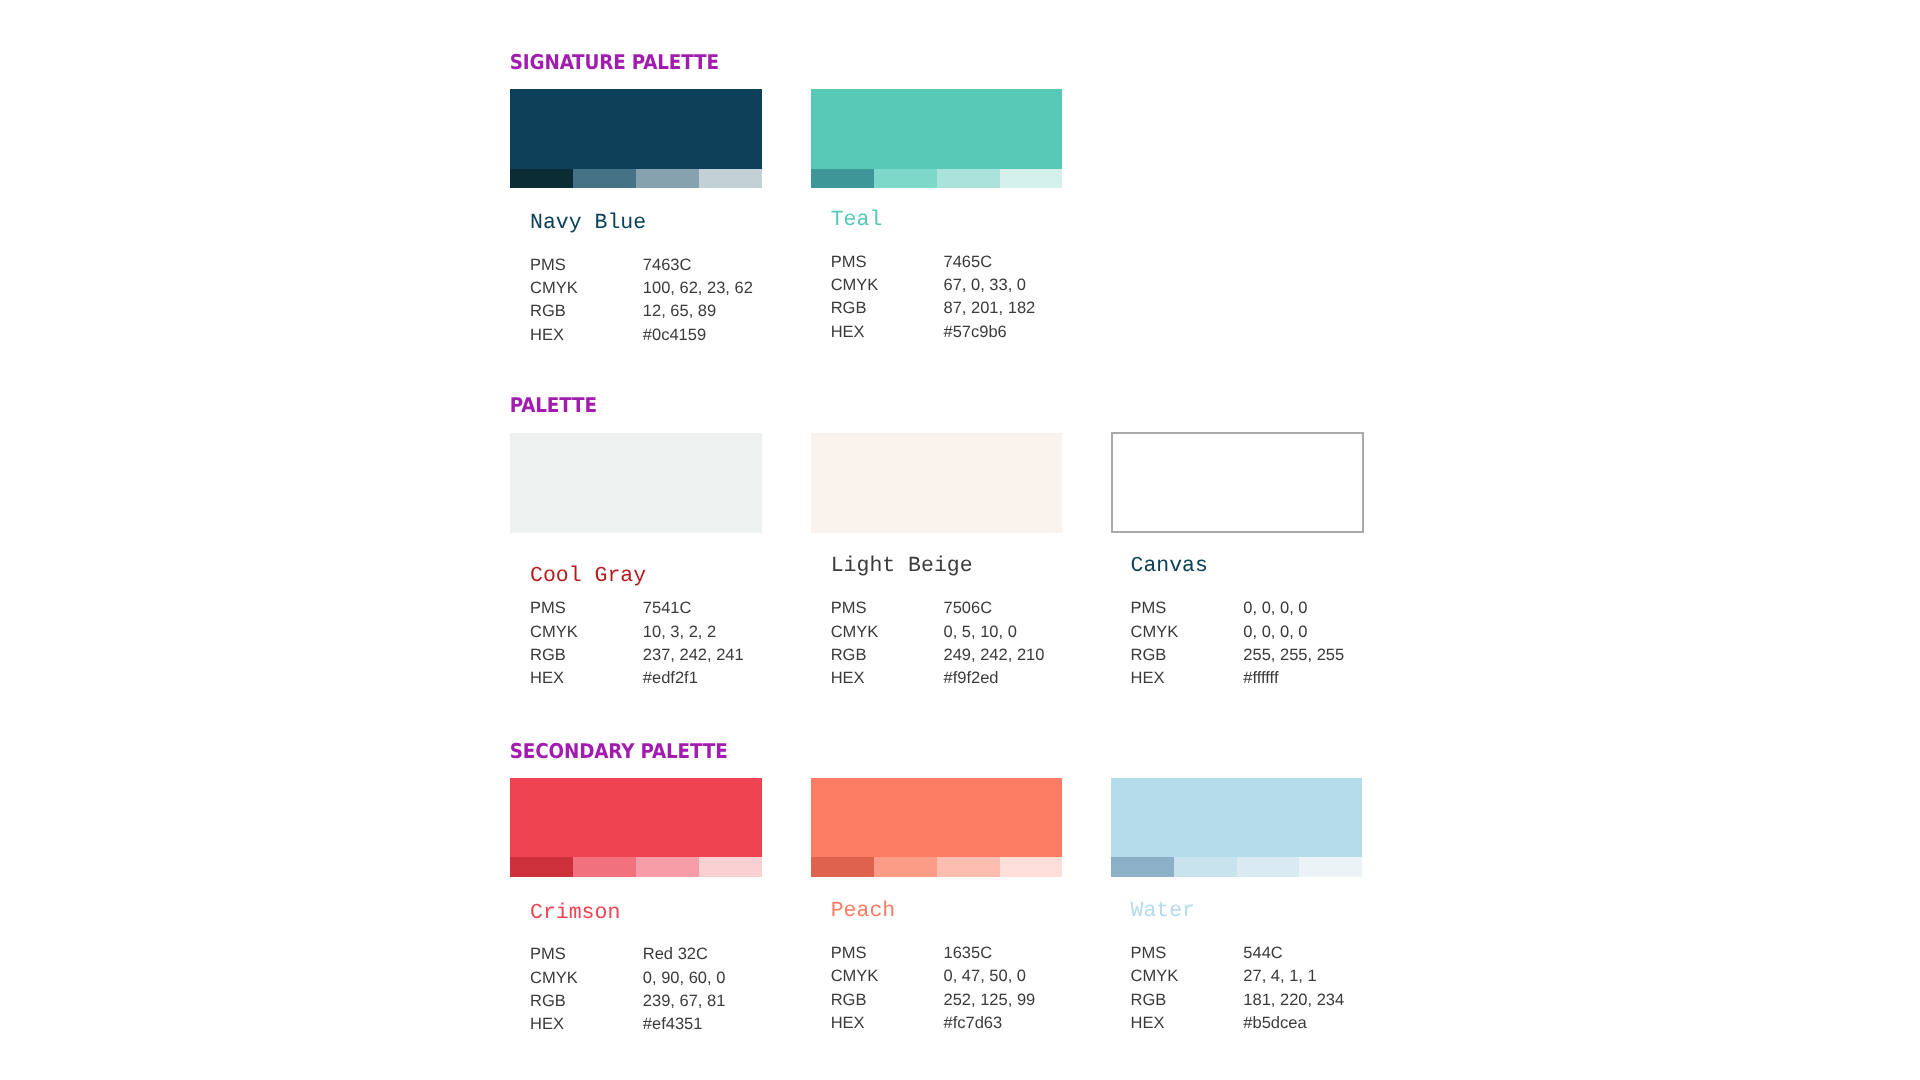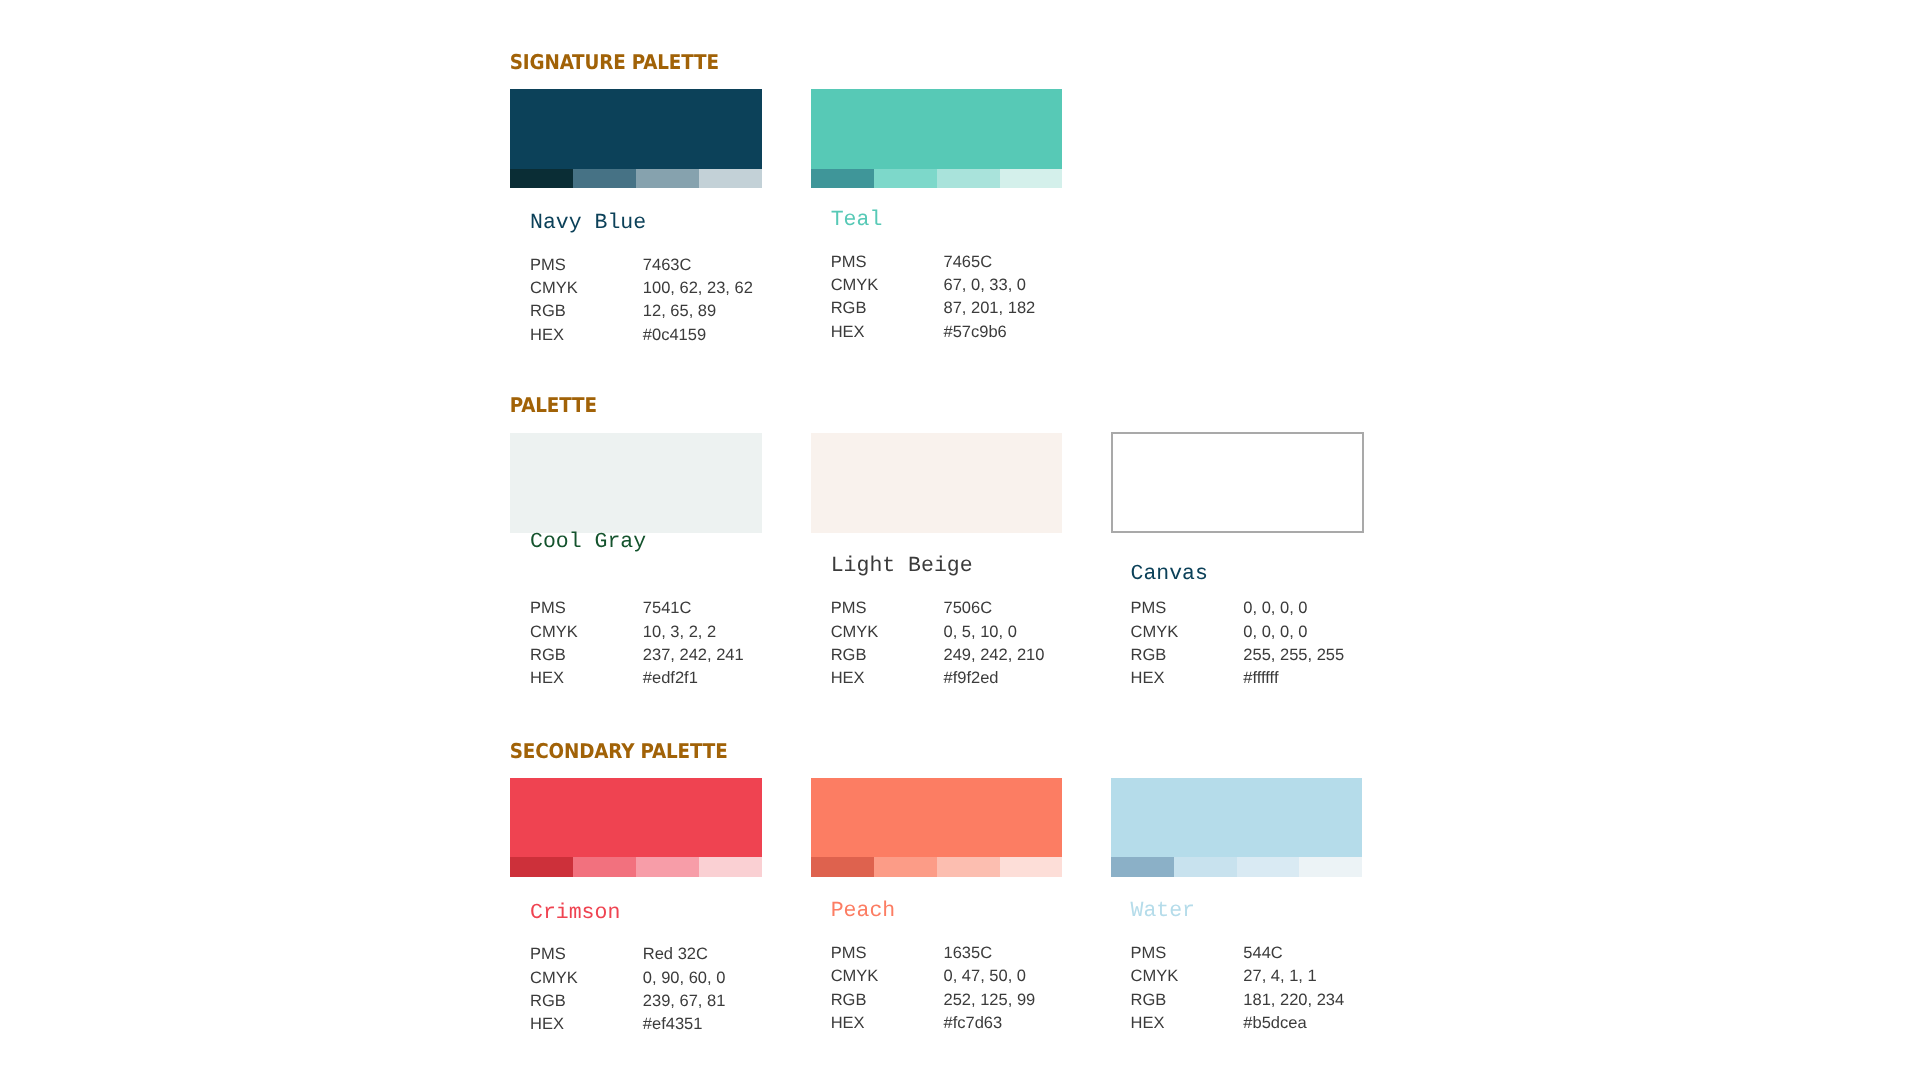--- a/index.html
+++ b/index.html
@@ -17,21 +17,21 @@
 
   .sec-title{
     position:absolute;
     font-family:"DejaVu Sans", sans-serif;
     font-stretch:condensed;
     font-weight:700;
     font-size:20.4px;
     letter-spacing:-0.15px;
     line-height:1;
     white-space:nowrap;
-    color:#a16207;
+    color:#a21caf;
   }
 
   .col{position:absolute;top:0;width:251.4px;height:1080px;}
 
   .swatch{position:absolute;left:0;width:251.4px;}
   .swatch-base{width:251.4px;box-sizing:border-box;}
   .swatch-tints{display:flex;width:251.4px;}
   .swatch-tints > div{width:62.85px;height:100%;}
 
   .cname{
@@ -117,21 +117,21 @@
           <span class="spec-label">HEX</span>
           <span class="spec-val">#57c9b6</span>
         </div>
       </div>
     </div>
     <div class="sec-title" style="left: 509.8px; top: 395.1px;">PALETTE</div>
     <div class="col" style="left: 510.4px;">
       <div class="swatch" style="top: 433.2px;">
         <div class="swatch-base" style="height: 99.5px; background: rgb(237, 242, 241);"></div>
       </div>
-      <div class="cname" style="left: 19.6px; top: 532px; color: #14532d;">Cool Gray</div>
+      <div class="cname" style="left: 19.6px; top: 566px; color: #b91c1c;">Cool Gray</div>
       <div class="specs" style="left: 19.6px; top: 600.4px;">
         <div class="spec-row">
           <span class="spec-label">PMS</span>
           <span class="spec-val">7541C</span>
         </div>
         <div class="spec-row">
           <span class="spec-label">CMYK</span>
           <span class="spec-val">10, 3, 2, 2</span>
         </div>
         <div class="spec-row">
@@ -167,21 +167,21 @@
           <span class="spec-val">#f9f2ed</span>
         </div>
       </div>
     </div>
     <div class="col" style="left: 1110.9px;">
       <div class="swatch" style="top: 433.2px; margin-top: -0.9px; margin-left: -0.4px;">
         <div class="swatch-base" style="height: 100.6px; width: 253.2px; background: rgb(169, 169, 169); position: relative;">
           <div style="position: absolute; inset: 2px; background: rgb(255, 255, 255);"></div>
         </div>
       </div>
-      <div class="cname" style="left: 19.6px; top: 556.4px; color: rgb(12, 65, 89); margin-top: 8px;">Canvas</div>
+      <div class="cname" style="left: 19.6px; top: 556.4px; color: rgb(12, 65, 89);">Canvas</div>
       <div class="specs" style="left: 19.6px; top: 600.4px;">
         <div class="spec-row">
           <span class="spec-label">PMS</span>
           <span class="spec-val">0, 0, 0, 0</span>
         </div>
         <div class="spec-row">
           <span class="spec-label">CMYK</span>
           <span class="spec-val">0, 0, 0, 0</span>
         </div>
         <div class="spec-row">

